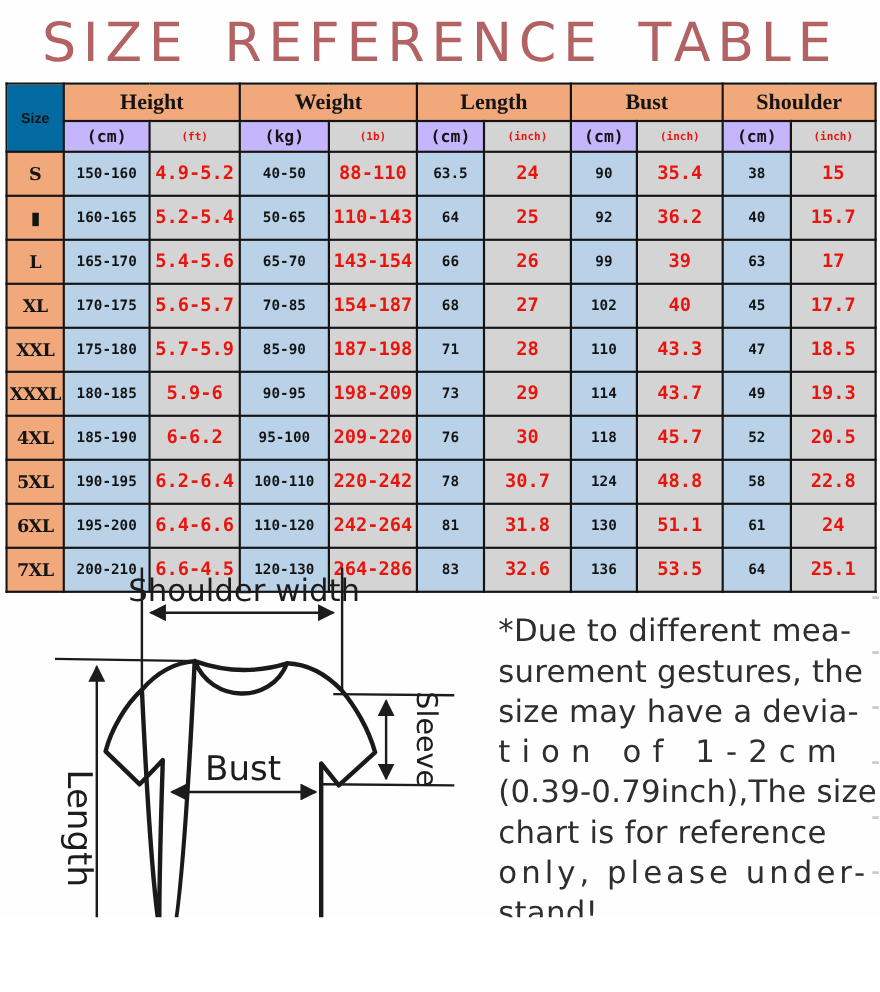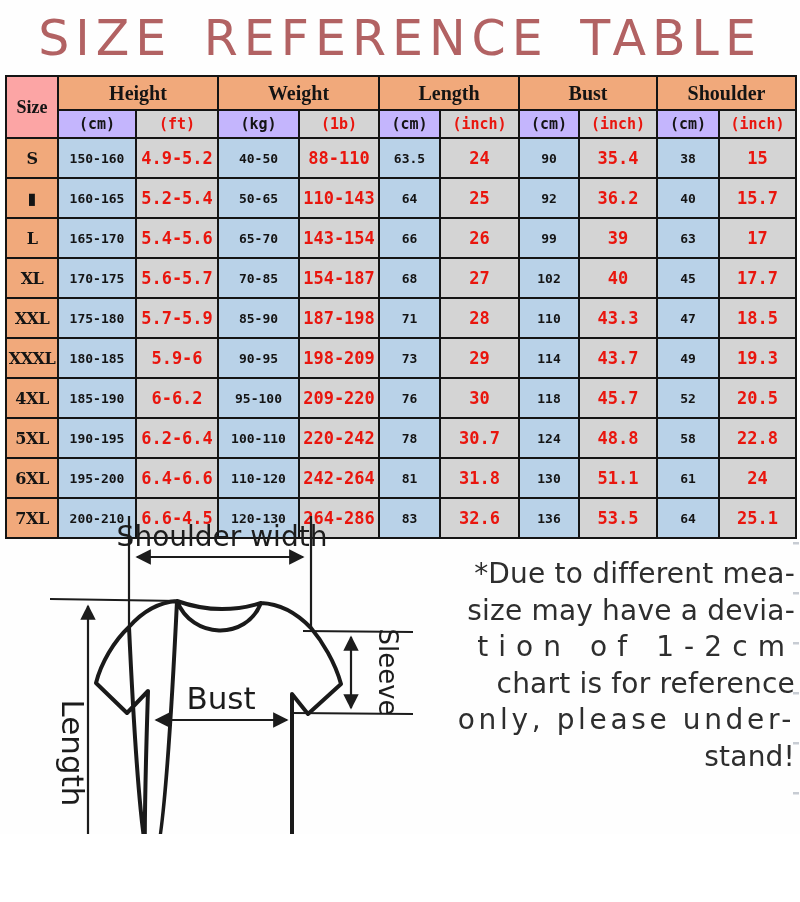--- a/index.html
+++ b/index.html
@@ -11,34 +11,34 @@
          font-family:"DejaVu Sans",sans-serif;font-size:49px;font-weight:400;
          color:#b26263;letter-spacing:6px;word-spacing:10px;white-space:nowrap;}
 
   
   #size-table{position:absolute;left:5px;top:75px;width:790px;height:440px;
               border-collapse:collapse;table-layout:fixed;
               font-family:"DejaVu Sans Mono",monospace;font-weight:bold;color:#141414;}
   #size-table td,#size-table th{border:2px solid #141414;text-align:center;
               vertical-align:middle;padding:0;overflow:hidden;white-space:nowrap;}
   .gh{background:#f1a97b;font-size:20px;font-family:Liberation Serif, serif;height:32px;}
-  .szh{background:#fca5a5;font-size:18px;font-family:Liberation Serif, serif;}
+  .szh{background:#0369a1;font-size:13px;font-family:Liberation Sans, sans-serif;}
   .mh{background:#c4b5fd;font-size:15px;height:26px;}
-  .ih{background:#d4d4d4;font-size:15px;color:#e9150d;height:26px;}
+  .ih{background:#d4d4d4;font-size:10px;color:#e9150d;height:26px;}
   .sz{background:#f1a97b;font-size:16px;letter-spacing:-0.5px;
       font-family:"DejaVu Serif",serif;}
   .m{background:#b9d2e8;font-size:13px;}
   .i{background:#d4d4d4;font-size:17px;color:#e9150d;margin-top:38px;}
   #size-table tbody td{height:38px;}
 
   
   #note{position:absolute;left:453px;top:556px;width:342px;
         font-family:"DejaVu Sans",sans-serif;font-size:28px;color:#2e2e2e;
         line-height:36.6px;letter-spacing:0.2px;}
-  .note-line{white-space:nowrap;text-align:right;}
+  .note-line{white-space:nowrap;}
   .stretch-lg{letter-spacing:0.36em;}
   .stretch-sm{letter-spacing:0.13em;}
 
   
   #diagram{position:absolute;left:0;top:515px;}
   .meas{stroke:#1c1c1c;stroke-width:2.2;fill:none;}
   .shirt{stroke:#1a1a1a;stroke-width:4;fill:none;stroke-linejoin:round;stroke-linecap:round;}
   .dlabel{font-family:"DejaVu Sans",sans-serif;fill:#1c1c1c;}
   .tick{fill:#c7ccd3;}
 </style>
@@ -273,20 +273,22 @@
       <rect class="tick" x="793" y="177" width="6" height="2.5"></rect>
       <rect class="tick" x="793" y="227" width="6" height="2.5"></rect>
       <rect class="tick" x="793" y="277" width="6" height="2.5"></rect>
       <rect class="tick" x="793" y="327" width="6" height="2.5"></rect>
       <rect class="tick" x="793" y="377" width="6" height="2.5"></rect>
     </g>
   </svg>
 
   <div id="note">
     <div class="note-line">*Due to different mea-</div>
+    <div class="note-line">surement gestures, the</div>
     <div class="note-line">size may have a devia-</div>
     <div class="note-line stretch-lg">tion of 1-2cm</div>
+    <div class="note-line">(0.39-0.79inch),The size</div>
     <div class="note-line">chart is for reference</div>
     <div class="note-line stretch-sm">only, please under-</div>
     <div class="note-line">stand!</div>
   </div>
 
 </div>
 
 </body></html>

